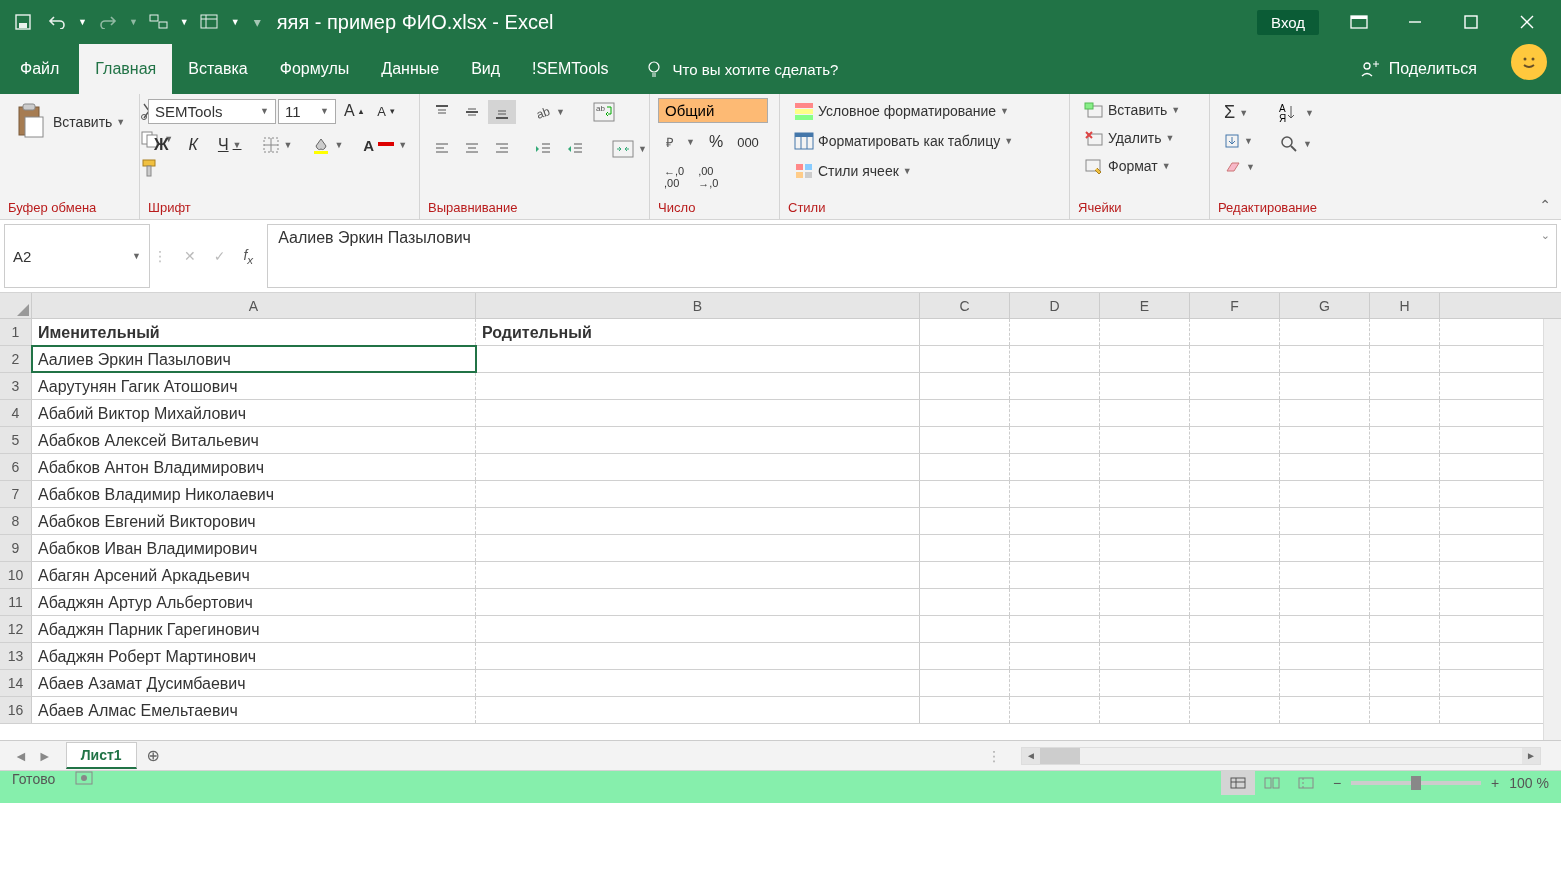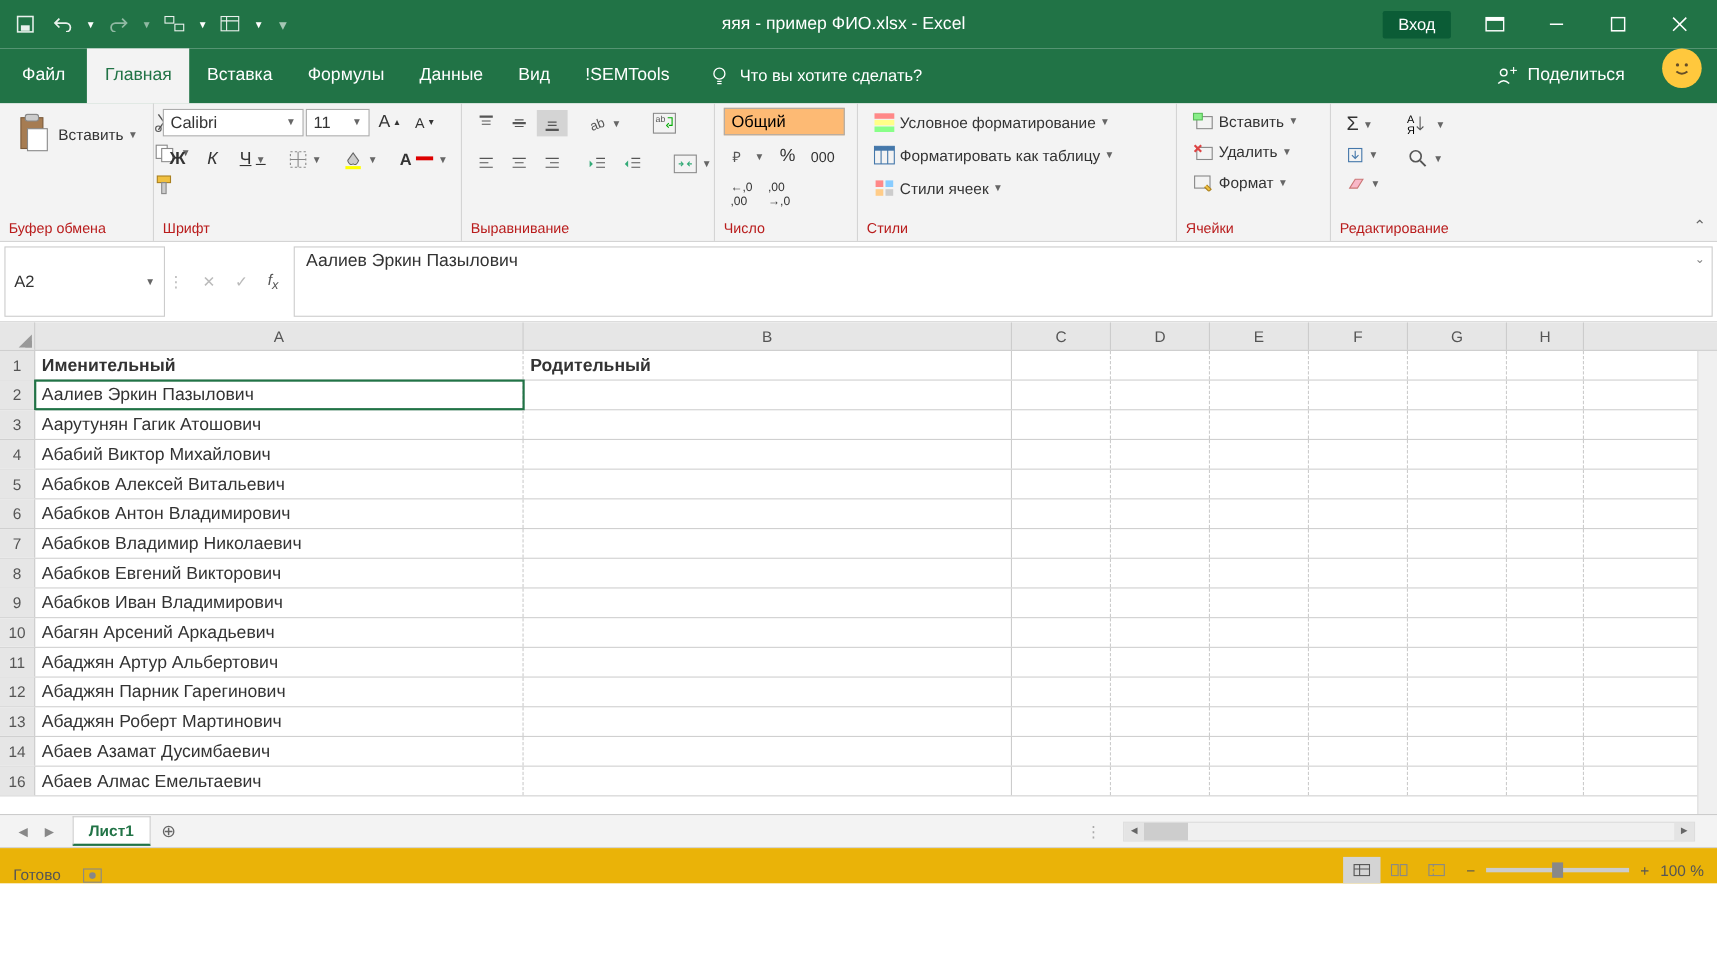--- a/index.html
+++ b/index.html
@@ -1,21 +1,21 @@
 <!DOCTYPE html>
 <html><head>
 <meta charset="utf-8">
 <style>
 * { box-sizing: border-box; margin: 0; padding: 0; font-family: 'Segoe UI', Tahoma, sans-serif; }
 body { background: #fff; width: 1561px; height: 877px; overflow: hidden; font-size: 14px; color: #333; }
 
 .titlebar { background: #217346; height: 44px; display: flex; align-items: center; color: #fff; }
 .qat { display: flex; align-items: center; gap: 8px; padding: 0 10px; }
 .qat-btn { width: 26px; height: 26px; display: flex; align-items: center; justify-content: center; opacity: 0.9; }
-.title-center { flex: 1; text-align: center; font-size: 16px; }
+.title-center { flex: 1; font-size: 20px; }
 .title-right { display: flex; align-items: center; gap: 4px; padding-right: 8px; justify-content: flex-end; }
 .login-btn { background: #0b5c36; padding: 4px 14px; border-radius: 2px; font-size: 15px; margin-right: 10px; }
 .win-btn { width: 52px; height: 44px; display: flex; align-items: center; justify-content: center; }
 
 .menubar { background: #217346; height: 50px; display: flex; align-items: stretch; color: #fff; }
 .tab { padding: 0 16px; display: flex; align-items: center; font-size: 16px; cursor: pointer; }
 .tab.active { background: #f3f3f3; color: #217346; }
 .tab.file { padding: 0 20px; }
 .tellme { display: flex; align-items: center; gap: 10px; padding: 0 20px; font-size: 15px; }
 .share { margin-left: auto; display: flex; align-items: center; gap: 10px; padding: 0 20px; font-size: 16px; }
@@ -62,21 +62,21 @@
 
 .sheet-tabs { height: 30px; background: #f3f3f3; border-bottom: 1px solid #d4d4d4; display: flex; align-items: center; }
 .st-nav { display: flex; gap: 10px; padding: 0 14px; color: #888; }
 .sheet-tab { background: #fff; border: 1px solid #ccc; border-bottom: 2px solid #217346; padding: 4px 14px; font-size: 14px; font-weight: 600; color: #217346; }
 .add-sheet { padding: 0 10px; color: #666; font-size: 16px; }
 .hscroll-area { flex: 1; display: flex; align-items: center; justify-content: flex-end; padding-right: 20px; }
 .hscroll { width: 520px; height: 18px; background: #f0f0f0; border: 1px solid #ddd; position: relative; display: flex; }
 .hscroll-btn { width: 18px; background: #e4e4e4; text-align: center; font-size: 10px; line-height: 16px; color: #666; }
 .hscroll-thumb { position: absolute; left: 18px; width: 40px; top: 0; bottom: 0; background: #cdcdcd; }
 
-.statusbar { height: 32px; background: #eab308; display: flex; align-items: flex-end; padding: 0 12px; font-size: 14px; color: #555; }
+.statusbar { height: 32px; background: #86efac; display: flex; align-items: flex-start; padding: 0 12px; font-size: 14px; color: #555; }
 .status-right { margin-left: auto; display: flex; align-items: center; gap: 10px; }
 .view-btns { display: flex; gap: 0; }
 .vbtn { width: 34px; height: 24px; border: 1px solid transparent; display: flex; align-items: center; justify-content: center; }
 .vbtn.active { background: #d4d4d4; }
 .zoom-slider { width: 130px; height: 4px; background: #ccc; position: relative; }
 .zoom-thumb { position: absolute; left: 50%; top: -5px; width: 10px; height: 14px; background: #888; transform: translateX(-50%); }
 
 svg { display: block; }
 </style>
 </head>
@@ -222,21 +222,21 @@
           </div>
       </div>
     </div>
     <div class="rgroup-label">Буфер обмена</div>
   </div>
 
   <div class="rgroup" style="width:280px">
     <div class="rgroup-body vstack" style="gap:8px;width:100%">
       <div class="hstack">
         <div class="font-combo">
-            <span>Calibri</span>
+            <span>SEMTools</span>
             <span class="dd">▼</span>
           </div>
         <div class="size-combo">
             <span>11</span>
             <span class="dd">▼</span>
           </div>
         <div class="rbtn" style="font-size:16px">A<sup style="font-size:9px">▴</sup></div>
         <div class="rbtn" style="font-size:13px">A<sup style="font-size:9px">▾</sup></div>
       </div>
       <div class="hstack" style="gap:8px">

